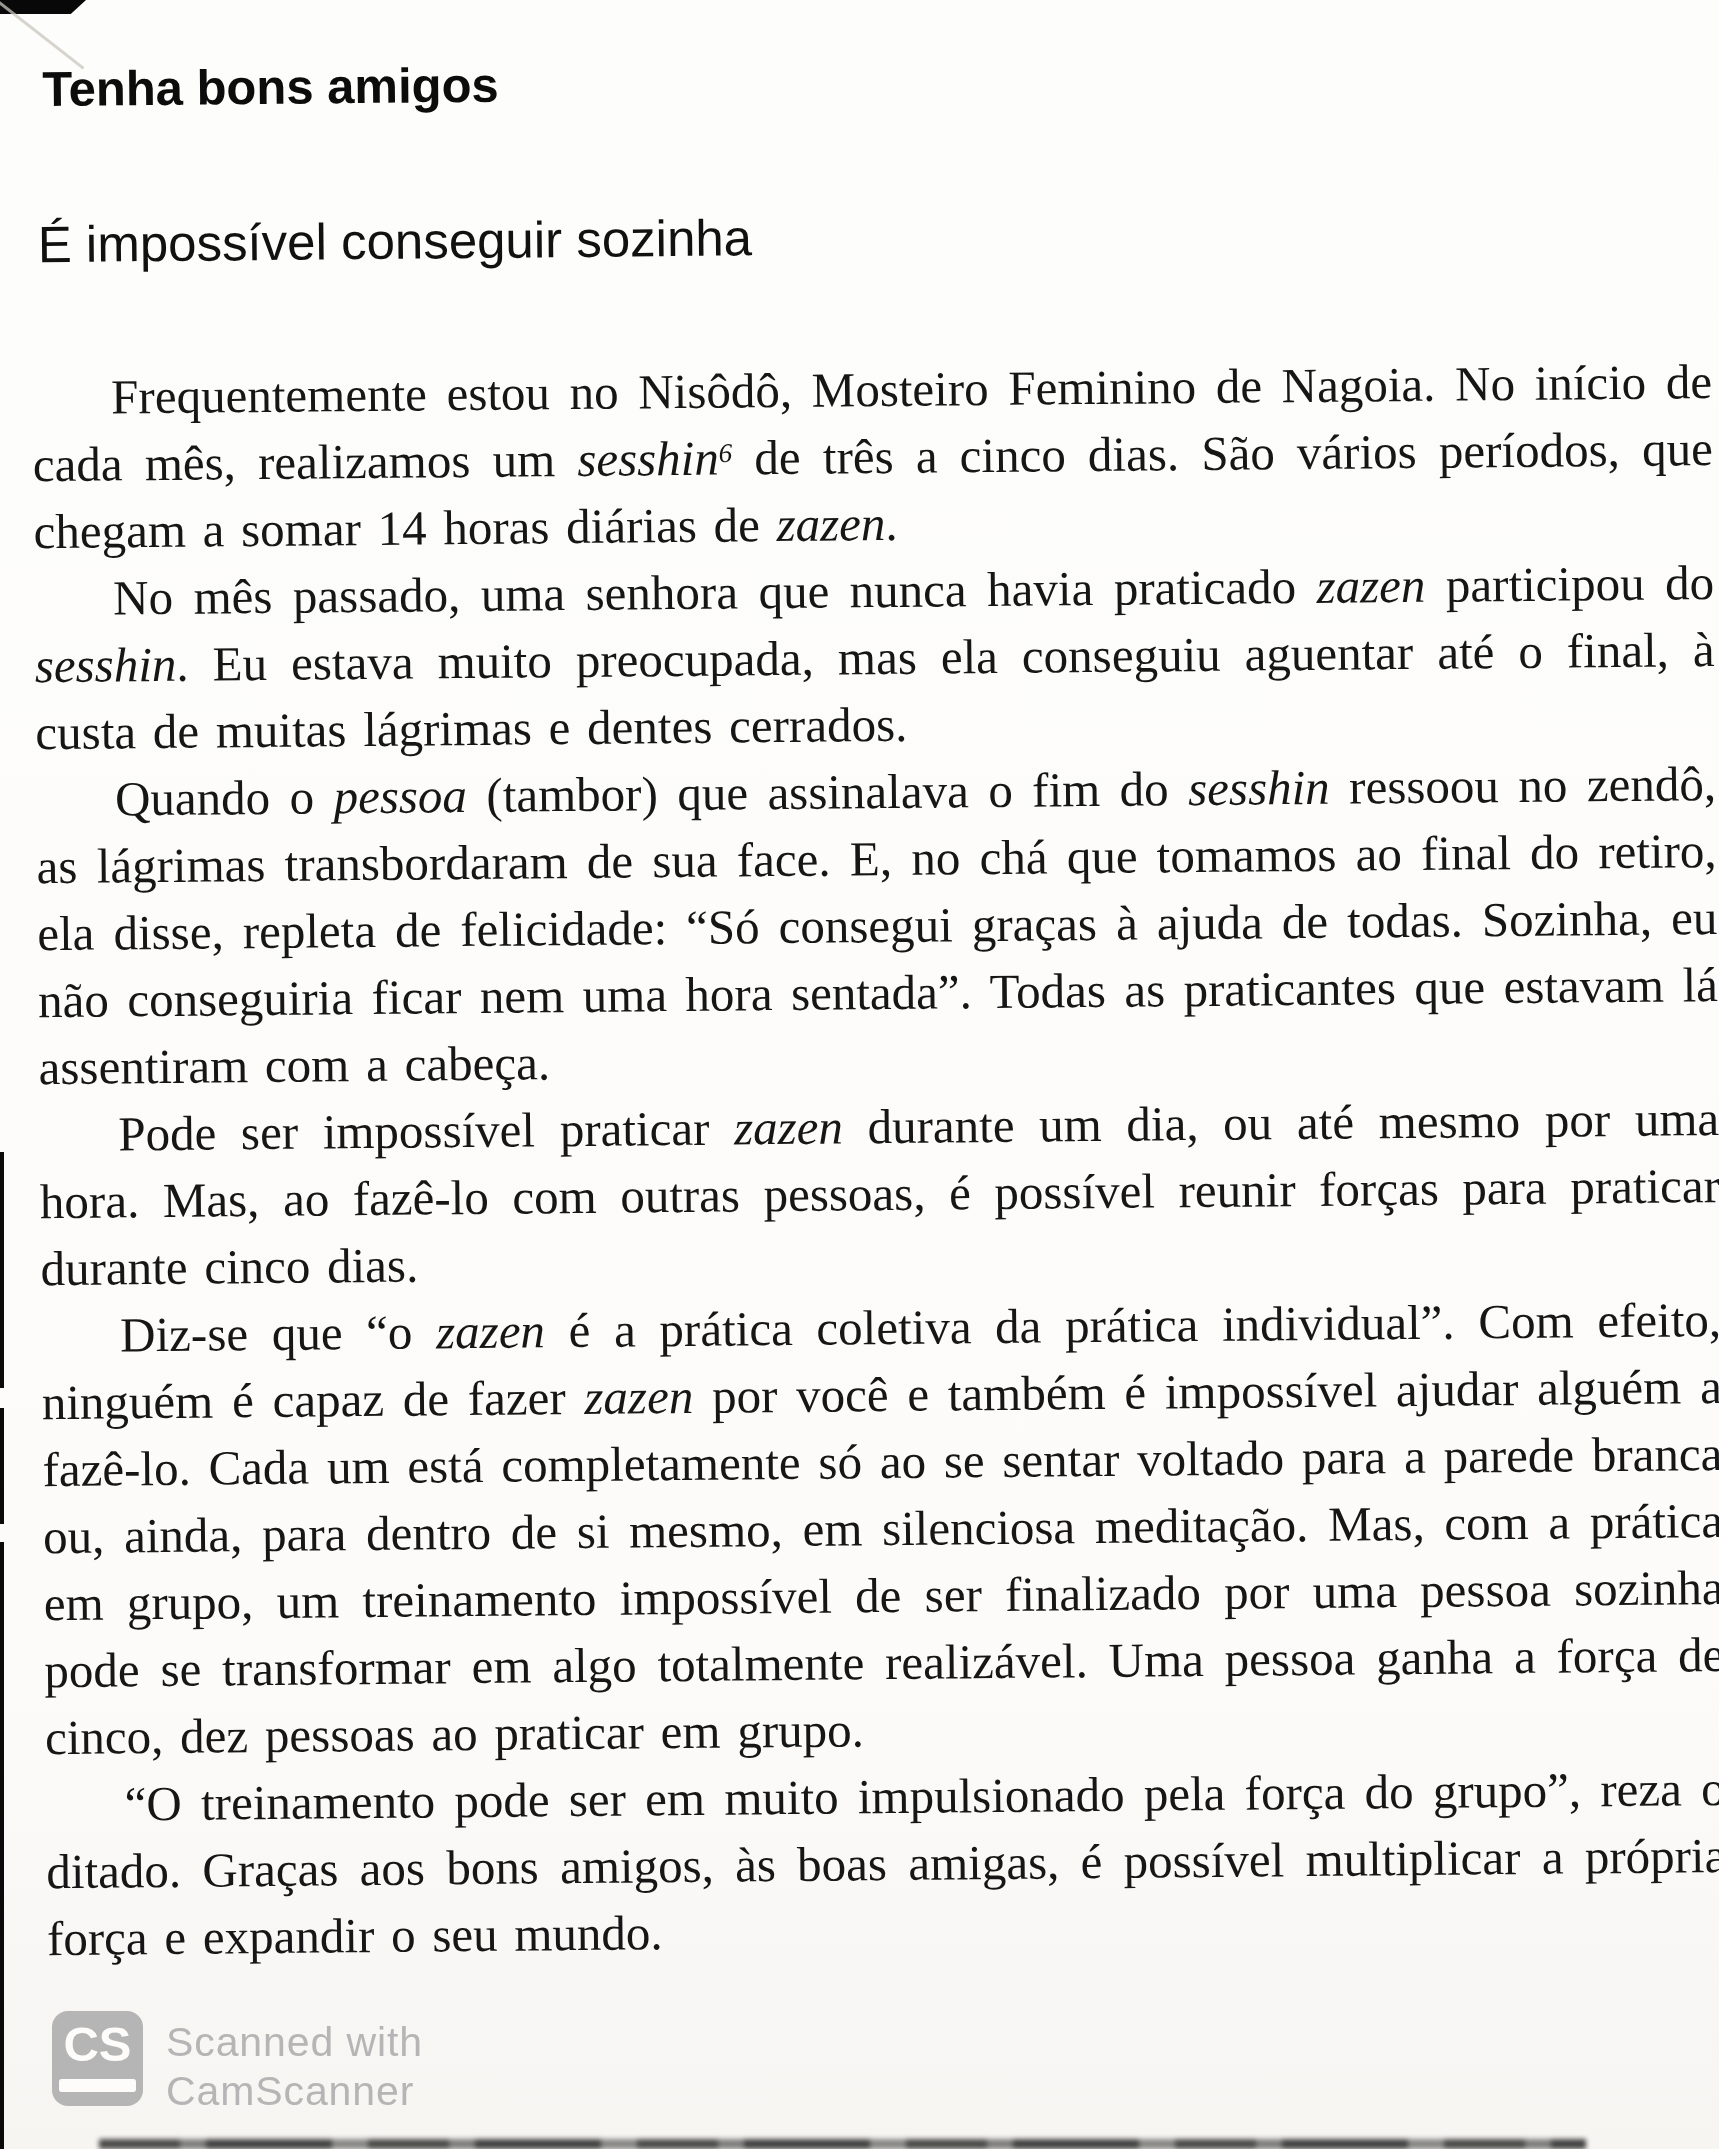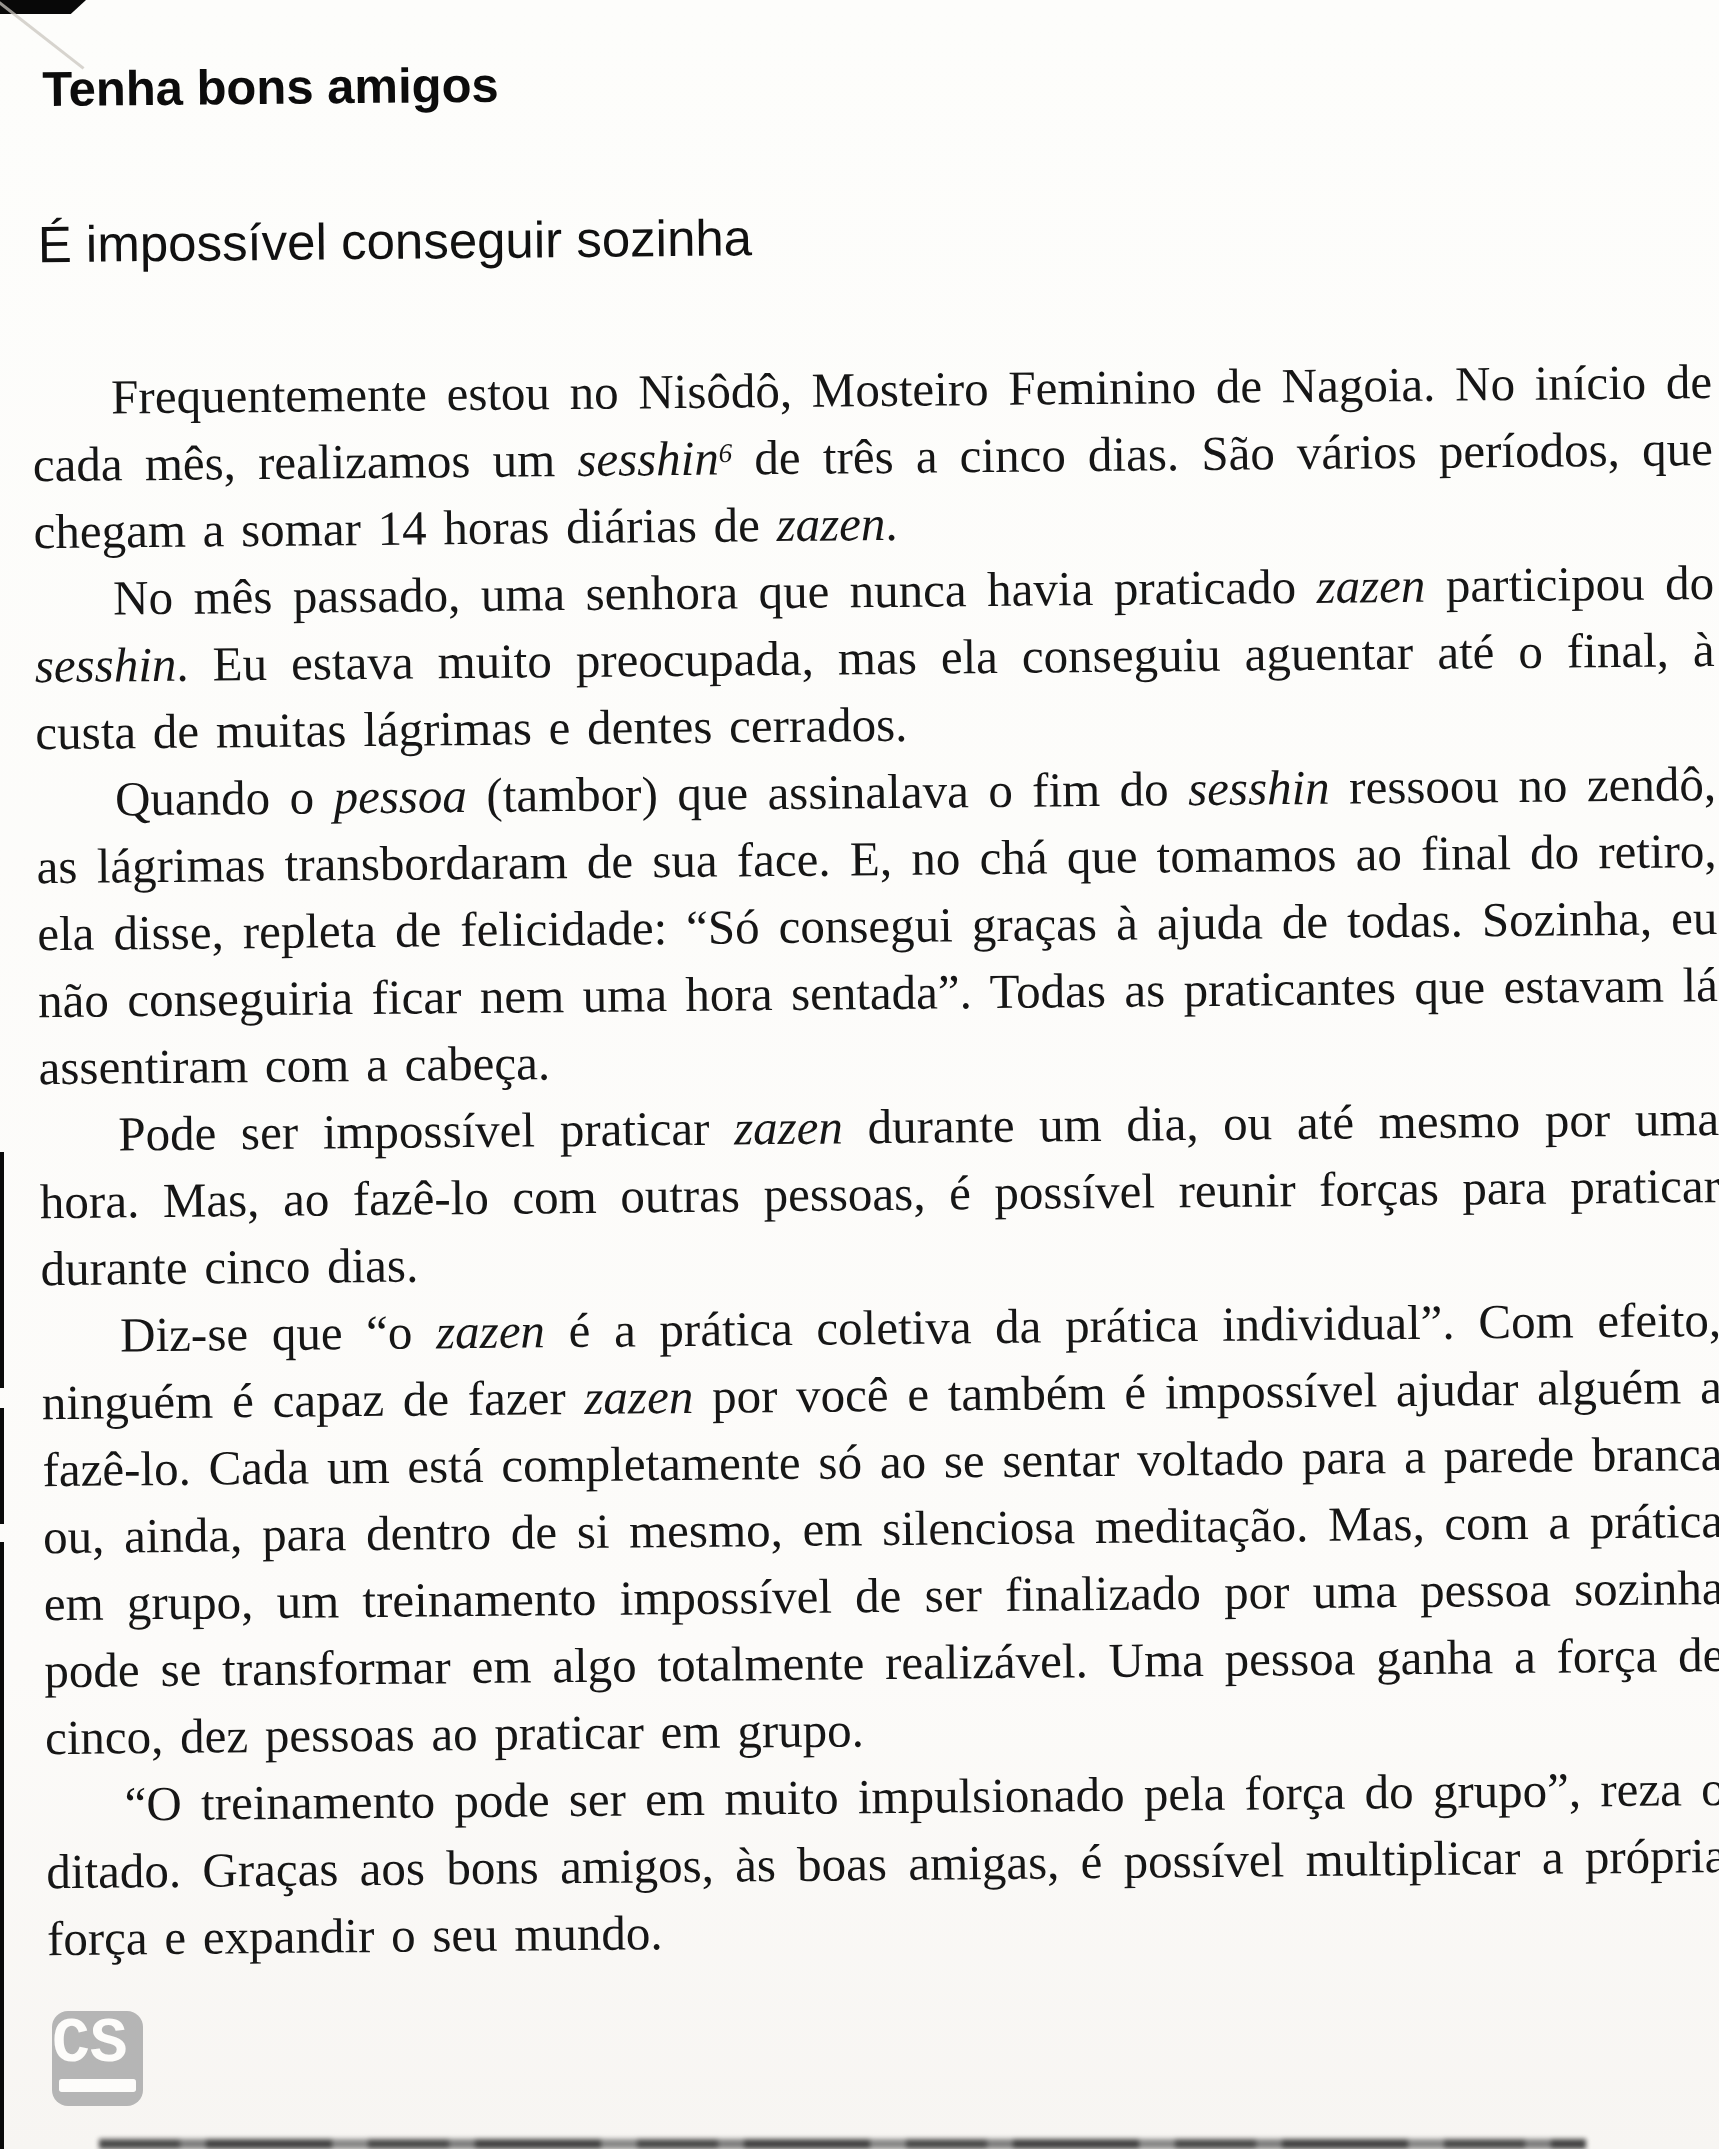--- a/index.html
+++ b/index.html
@@ -103,24 +103,24 @@
   }
   .cs-logo {
     position: relative;
     width: 91px; height: 95px;
     background: #b5b5b5;
     border-radius: 16px;
   }
   .cs-logo .cs-text {
     position: absolute;
     left: 0; right: 0; top: 5.4px;
-    text-align: left;
-    font-family: Liberation Mono, monospace;
+    text-align: center;
+    font-family: Liberation Sans, sans-serif;
     font-weight: 700;
-    font-size: 63px;
+    font-size: 49px;
     line-height: 57px;
     color: #fdfcfa;
   }
   .cs-logo .cs-slot {
     position: absolute;
     left: 7.2px; right: 7.2px; bottom: 14.3px;
     height: 12.5px;
     background: #fdfcfa;
     border-radius: 2.7px;
   }
@@ -138,20 +138,24 @@
 </head>
 <body>
 
 <div class="page">
 
   <div class="watermark">
     <div class="cs-logo">
       <span class="cs-text">CS</span>
       <div class="cs-slot"></div>
     </div>
+    <div class="wm-text">
+      <div>Scanned with</div>
+      <div>CamScanner</div>
+    </div>
   </div>
 
   <div class="content">
     <h1 class="chapter-title">Tenha bons amigos</h1>
     <h2 class="section-subtitle">É impossível conseguir sozinha</h2>
 
     <div class="body-text">
       <p>Frequentemente estou no Nisôdô, Mosteiro Feminino de Nagoia. No início de cada mês, realizamos um <em>sesshin</em><sup><em>6</em></sup> de três a cinco dias. São vários períodos, que chegam a somar 14 horas diárias de <em>zazen</em>.</p>
       <p>No mês passado, uma senhora que nunca havia praticado <em>zazen</em> participou do <em>sesshin</em>. Eu estava muito preocupada, mas ela conseguiu aguentar até o final, à custa de muitas lágrimas e dentes cerrados.</p>
       <p>Quando o <em>pessoa</em> (tambor) que assinalava o fim do <em>sesshin</em> ressoou no zendô, as lágrimas transbordaram de sua face. E, no chá que tomamos ao final do retiro, ela disse, repleta de felicidade: “Só consegui graças à ajuda de todas. Sozinha, eu não conseguiria ficar nem uma hora sentada”. Todas as praticantes que estavam lá assentiram com a cabeça.</p>

